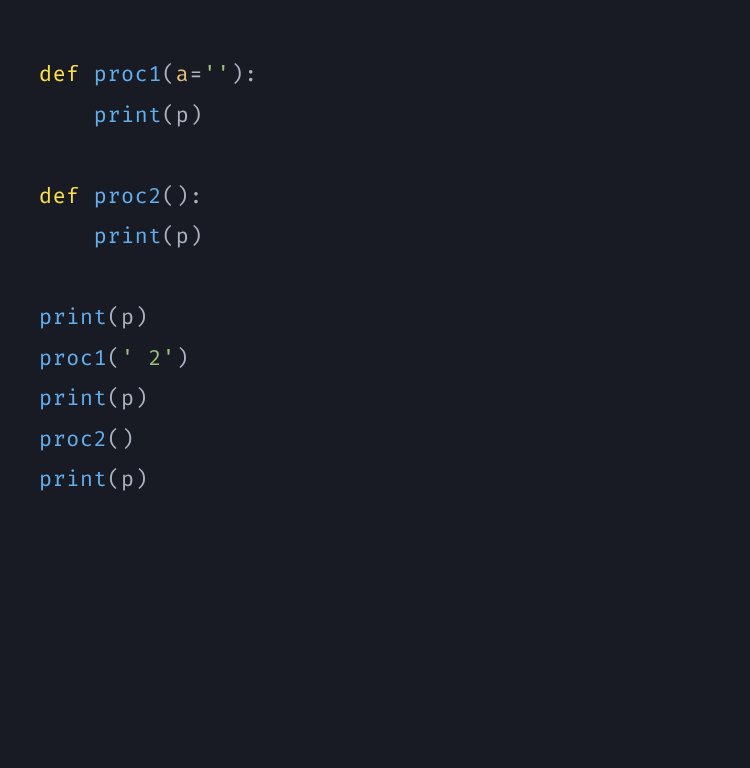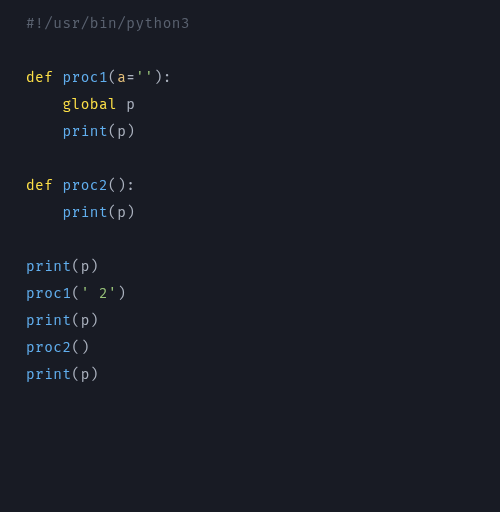--- a/index.html
+++ b/index.html
@@ -30,27 +30,25 @@
   .tok-var     { color: #e5c07b; } 
   .tok-op      { color: #abb2bf; } 
   .tok-str     { color: #98c379; }
   .tok-plain   { color: #abb2bf; }
 </style>
 </head>
 <body>
 
 <div class="editor">
 
-  <div class="line"><span class="tok-comment">#!/usr/bin/python3</span></div>
 
   <div class="line">&nbsp;</div>
 
   <div class="line"><span class="tok-kw">def </span><span class="tok-func">proc1</span><span class="tok-plain">(</span><span class="tok-var">a</span><span class="tok-op">=</span><span class="tok-str">''</span><span class="tok-plain">):</span></div>
 
-  <div class="line"><span class="tok-plain">    </span><span class="tok-kw">global </span><span class="tok-plain">p</span></div>
 
 
   <div class="line"><span class="tok-plain">    </span><span class="tok-builtin">print</span><span class="tok-plain">(</span><span class="tok-plain">p</span><span class="tok-plain">)</span></div>
 
   <div class="line">&nbsp;</div>
 
   <div class="line"><span class="tok-kw">def </span><span class="tok-func">proc2</span><span class="tok-plain">(</span><span class="tok-plain">):</span></div>
 
 
   <div class="line"><span class="tok-plain">    </span><span class="tok-builtin">print</span><span class="tok-plain">(</span><span class="tok-plain">p</span><span class="tok-plain">)</span></div>

